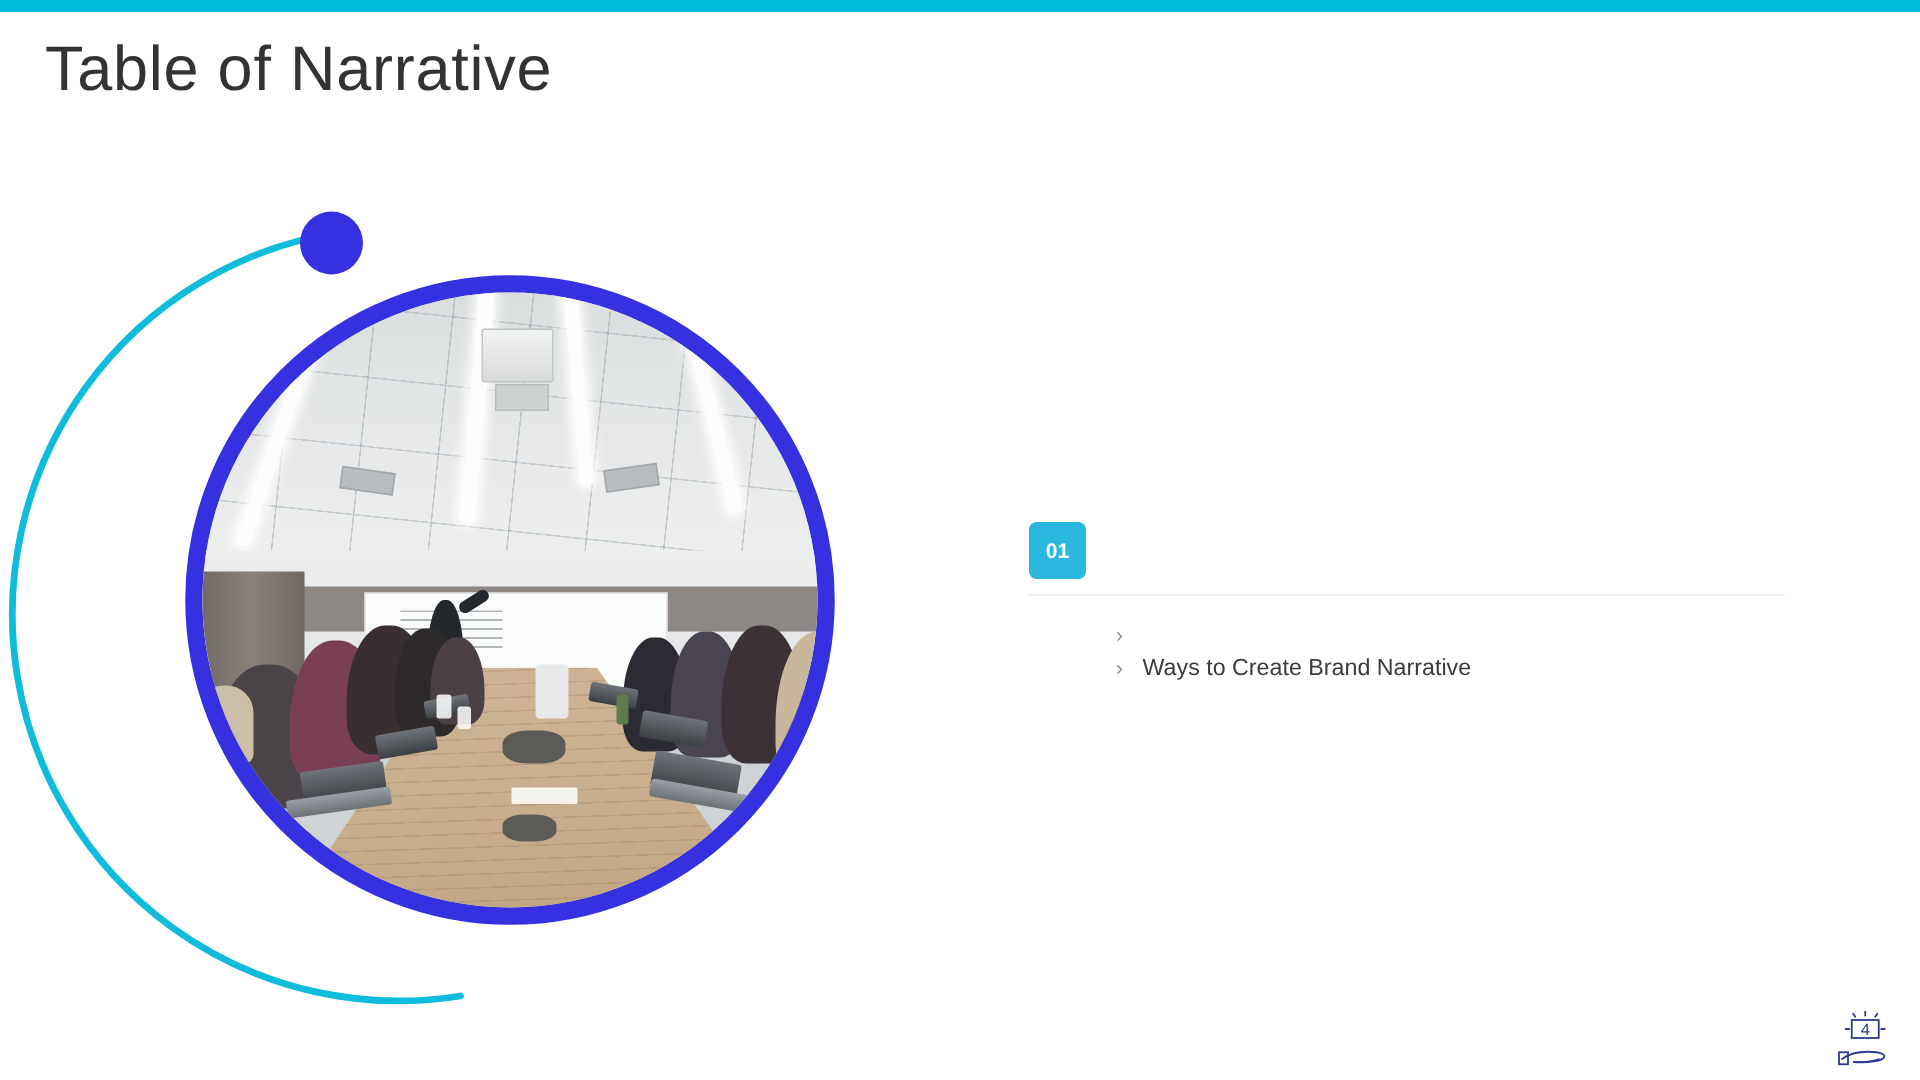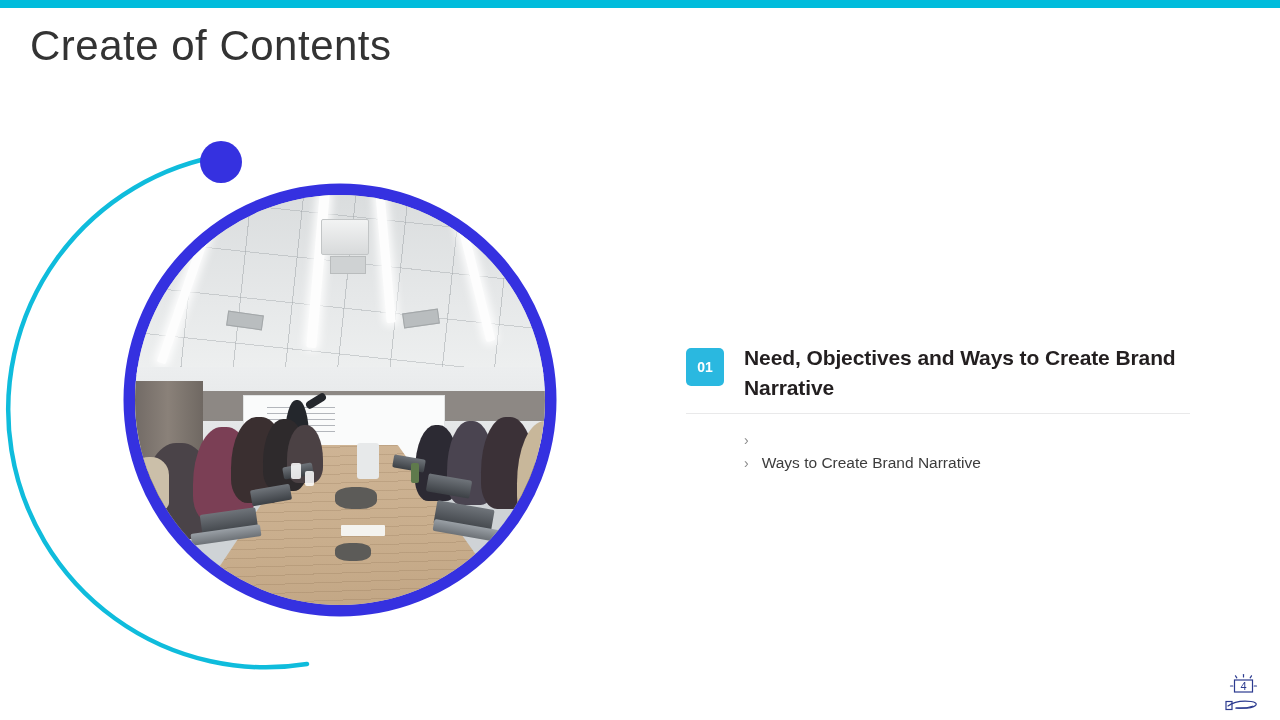--- a/index.html
+++ b/index.html
@@ -276,21 +276,21 @@
     top: 672px;
     width: 42px;
     height: 42px;
   }
 </style>
 </head>
 <body>
 
 <div class="top-bar"></div>
 
-<div class="page-title">Create of Contents</div>
+<div class="page-title">Table of Narrative</div>
 
 <div class="circle-group">
 
   <svg class="ring-svg" viewBox="0 0 540 570">
 
     <path d="M 190 35 A 222 222 0 1 0 272 544" fill="none" stroke="#0fbcdc" stroke-width="4.5" stroke-linecap="round"></path>
 
     <circle cx="305" cy="280" r="208" fill="none" stroke="#3531e0" stroke-width="17"></circle>
 
     <circle cx="186" cy="42" r="21" fill="#3531e0"></circle>
@@ -351,21 +351,20 @@
       <div class="clutter" style="left:200px; top:292px; width:42px; height:22px;"></div>
       <div class="clutter" style="left:200px; top:348px; width:36px; height:18px;"></div>
       <div class="paper" style="left:206px; top:330px; width:44px; height:11px;"></div>
     </div>
   </div>
 </div>
 
 <div class="toc-entry">
   <div class="entry-head">
     <div class="num-badge">01</div>
-    <div class="entry-title">Need, Objectives and Ways to Create Brand Narrative</div>
   </div>
   <div class="entry-divider"></div>
   <ul class="sub-list">
     <li class="sub-item">
       <span class="chev">›</span>
     </li>
     <li class="sub-item">
       <span class="chev">›</span>
       <span>Ways to Create Brand Narrative</span>
     </li>

